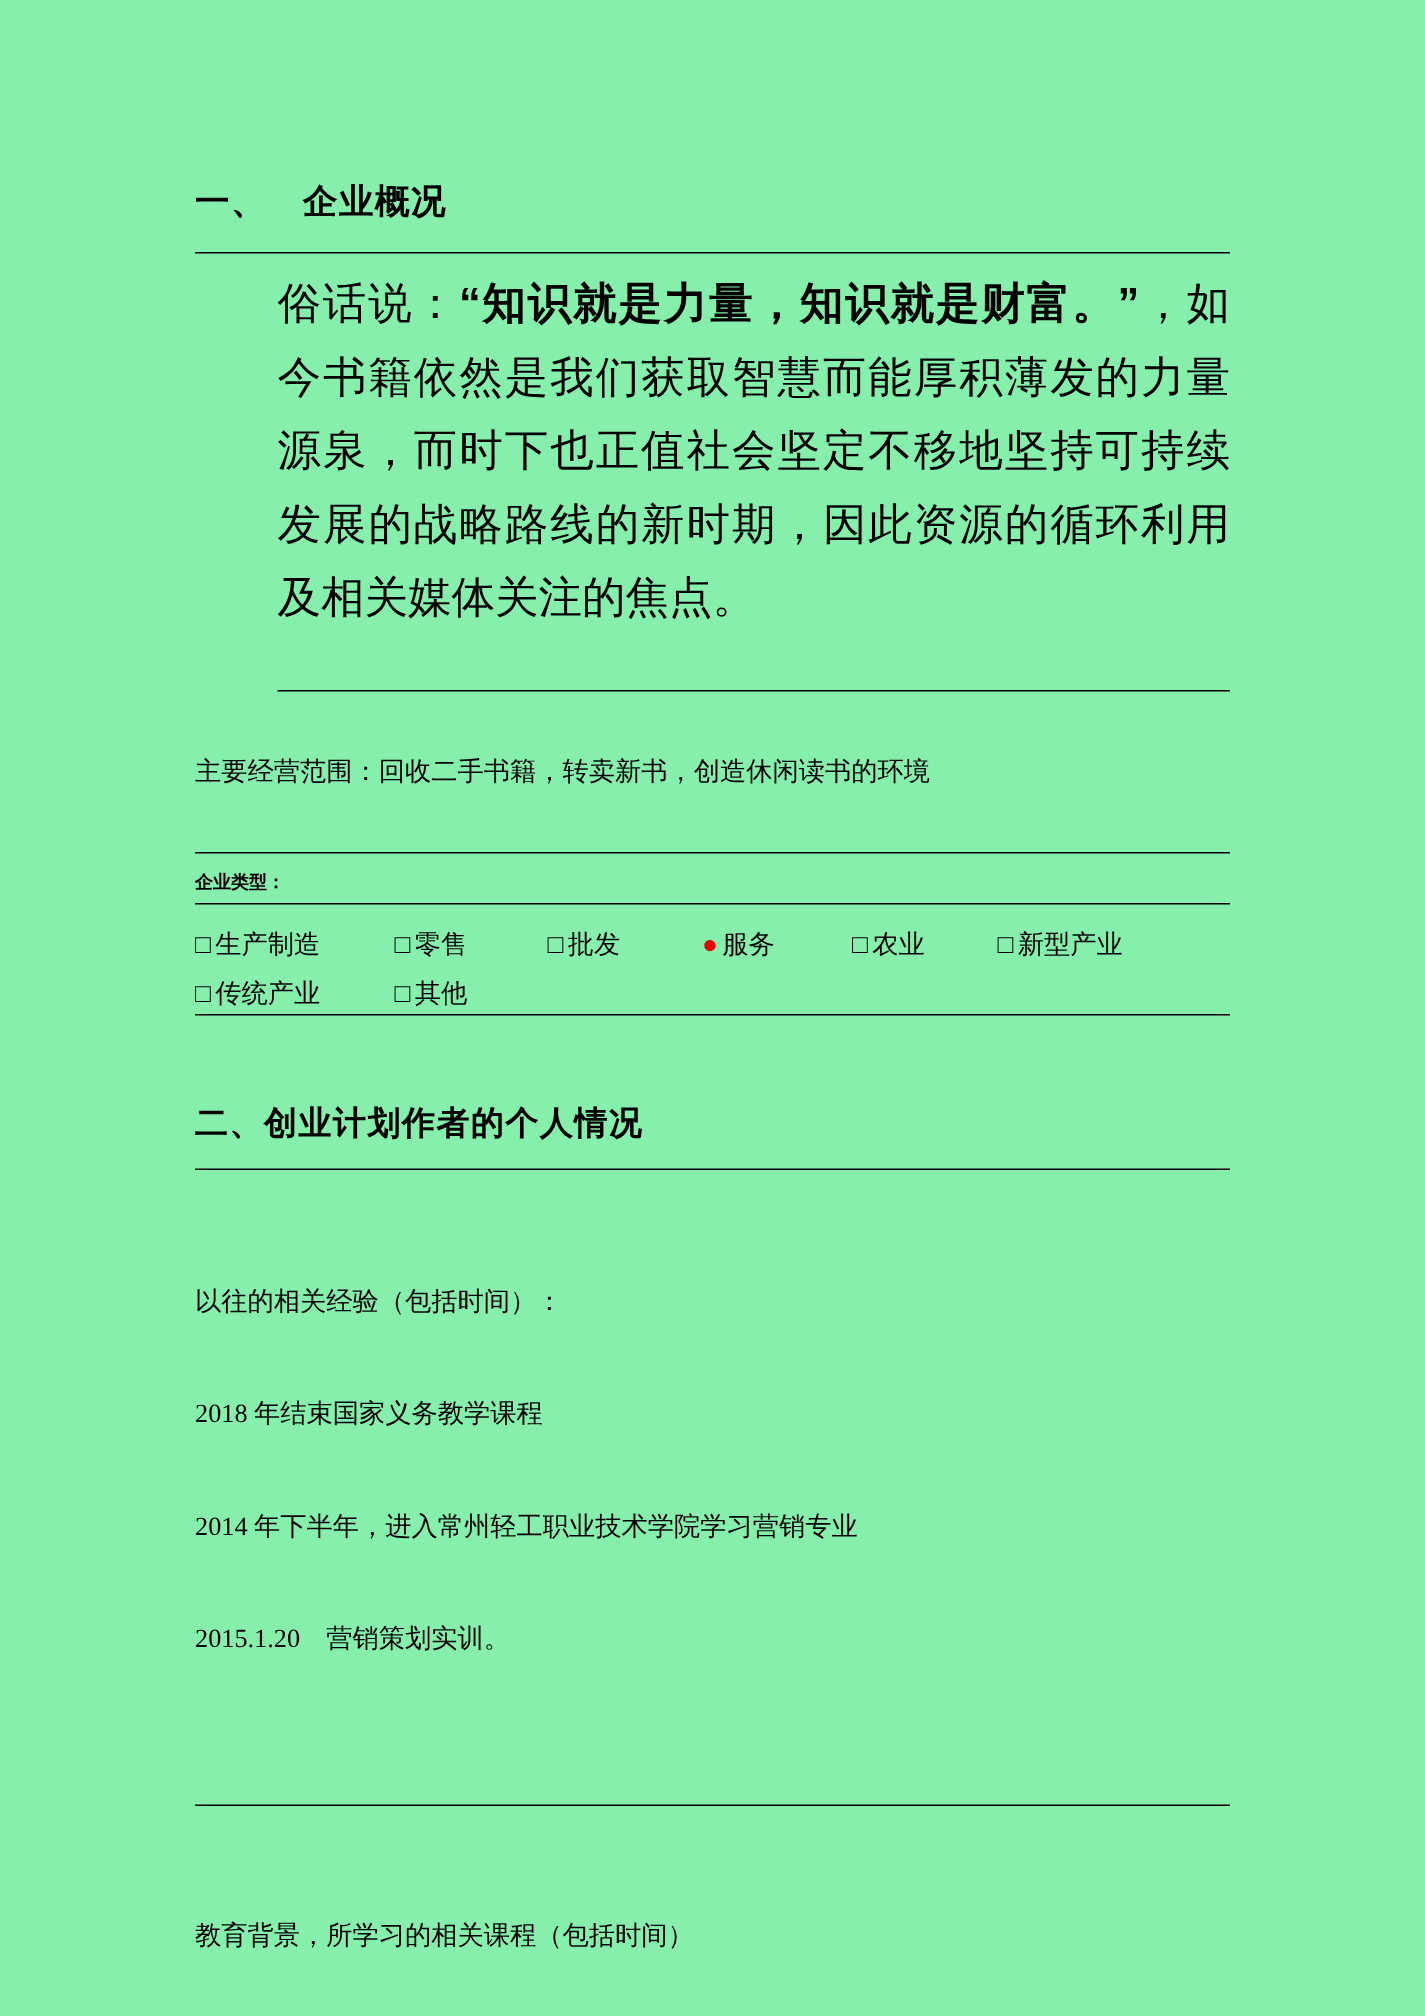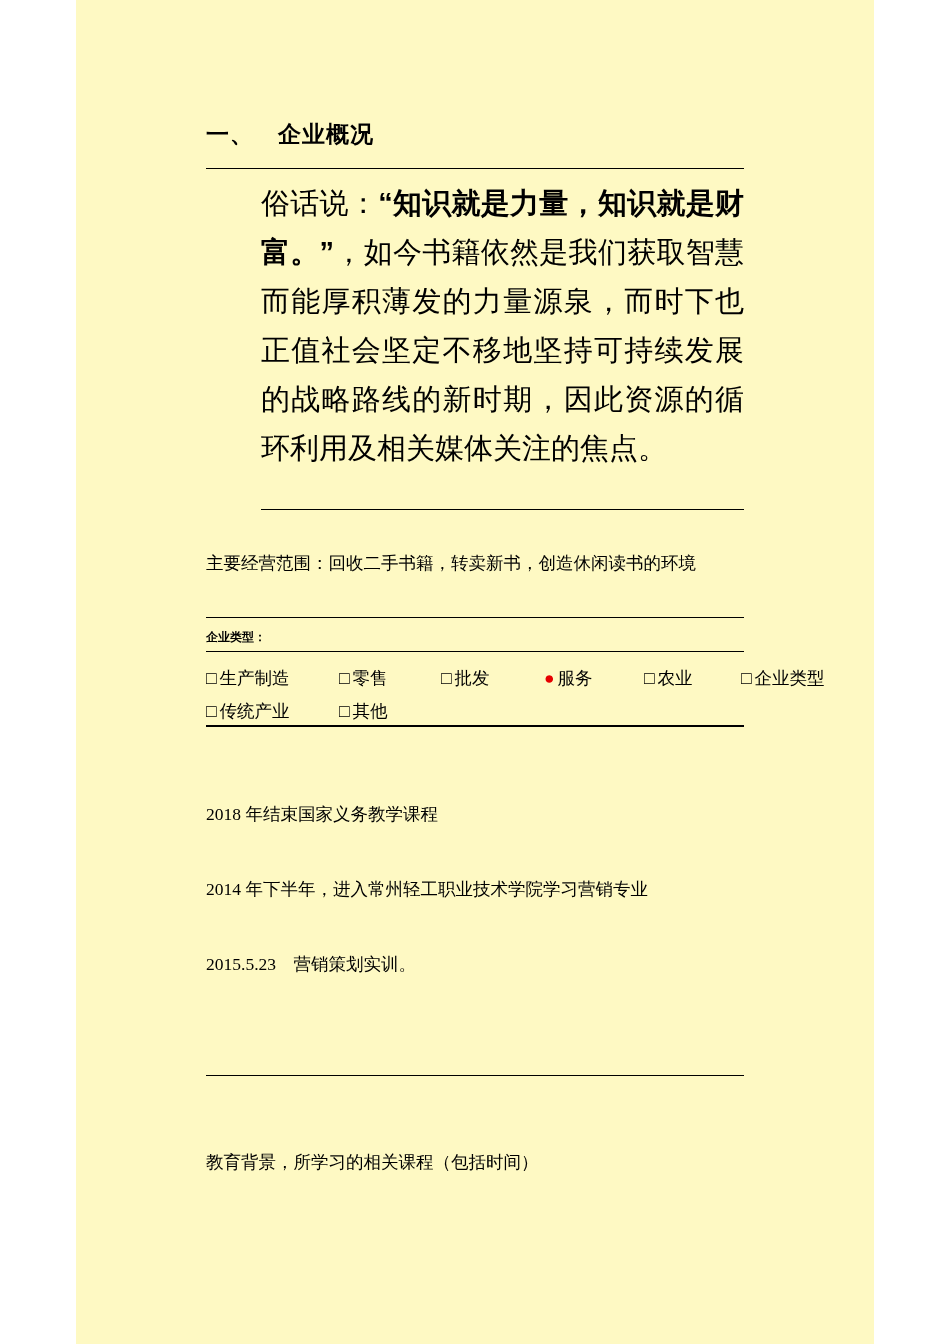--- a/index.html
+++ b/index.html
@@ -1,21 +1,21 @@
 <!DOCTYPE html>
 <html><head>
 <meta charset="utf-8">
 <style>
   * { box-sizing: border-box; }
   html, body { margin: 0; padding: 0; background: #ffffff; }
   .page {
-    width: 798px;
+    width: 950px;
     height: 1344px;
     margin: 0 auto;
-    background: #fef9c3;
+    background: #86efac;
     padding: 120px 130px 0 130px;
     font-family: "Liberation Serif", "DejaVu Serif", serif;
     color: #000000;
     overflow: hidden;
   }
   .rule {
     border: none;
     border-top: 1.5px solid #000;
     margin: 0;
     height: 0;
@@ -88,33 +88,35 @@
 
   <div class="type-label">企业类型：</div>
   <hr class="rule rule-under-type-label">
 
   <div class="type-options">
       <span class="type-option"><span class="mark">□</span><span>生产制造</span></span>
       <span class="type-option"><span class="mark">□</span><span>零售</span></span>
       <span class="type-option"><span class="mark">□</span><span>批发</span></span>
       <span class="type-option"><span class="mark selected">●</span><span>服务</span></span>
       <span class="type-option"><span class="mark">□</span><span>农业</span></span>
-      <span class="type-option"><span class="mark">□</span><span>企业类型</span></span>
+      <span class="type-option"><span class="mark">□</span><span>新型产业</span></span>
       <span class="type-option"><span class="mark">□</span><span>传统产业</span></span>
       <span class="type-option"><span class="mark">□</span><span>其他</span></span>
     </div>
 
   <hr class="rule rule-after-options">
 
+  <h1 class="s2-heading">二、创业计划作者的个人情况</h1>
   <hr class="rule">
 
   <div class="text-block exp-block">
+    <div>以往的相关经验（包括时间）：</div>
     <div>2018 年结束国家义务教学课程</div>
     <div>2014 年下半年，进入常州轻工职业技术学院学习营销专业</div>
-    <div>2015.5.23　营销策划实训。</div>
+    <div>2015.1.20　营销策划实训。</div>
   </div>
 
   <hr class="rule rule-after-exp">
 
   <div class="text-block edu-block">
     <div>教育背景，所学习的相关课程（包括时间）</div>
     
   </div>
 
 </div>

